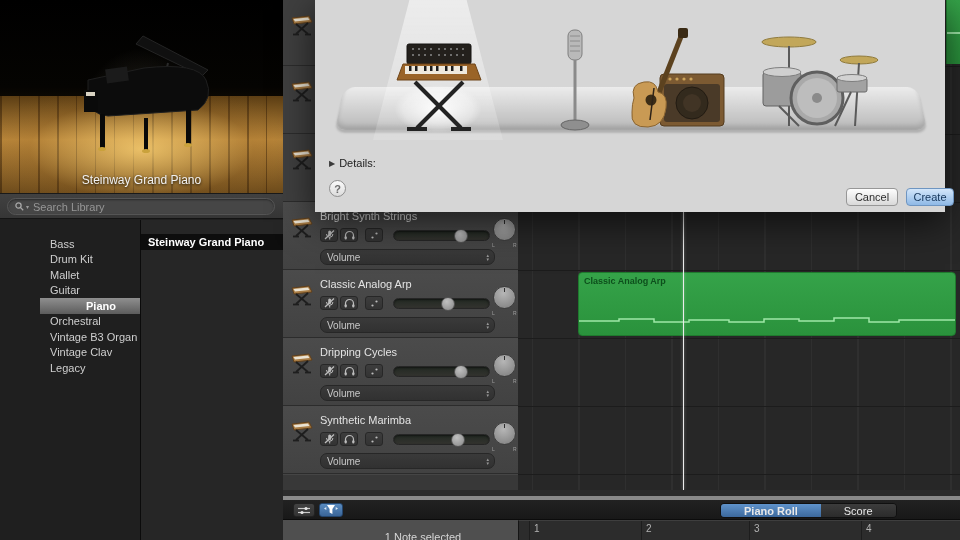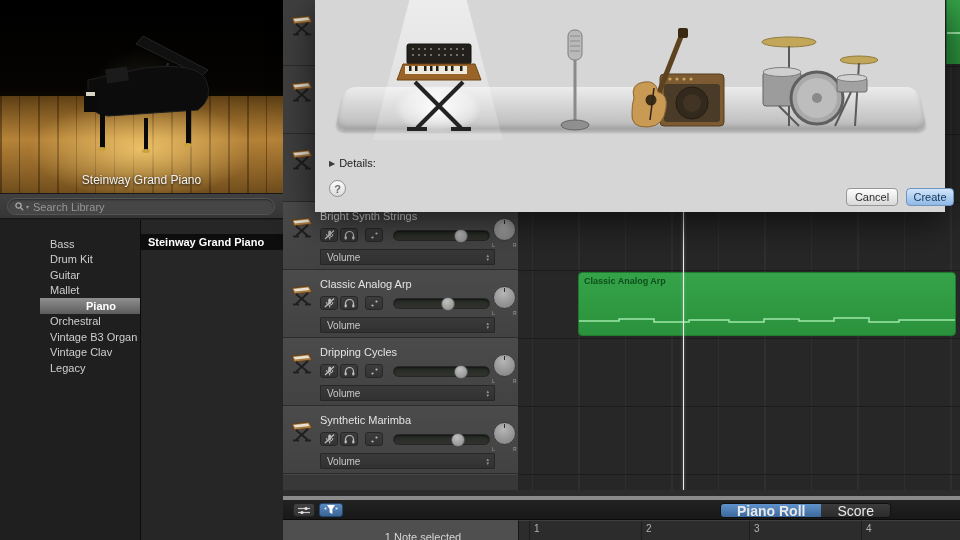--- a/index.html
+++ b/index.html
@@ -55,21 +55,21 @@
   .tbtn.b1 { left:37px; } .tbtn.b2 { left:57px; } .tbtn.b3 { left:82px; }
   .vslider { position:absolute; left:110px; top:28px; width:97px; height:11px; border-radius:6px;
     background:linear-gradient(#222922,#33332f); border:1px solid #262626; box-shadow:inset 0 1px 2px rgba(0,0,0,.5); }
   .vthumb { position:absolute; top:-2px; width:14px; height:14px; border-radius:50%;
     background:radial-gradient(circle at 40% 30%, #c0c0c0, #888); border:1px solid #555; }
   .pan { position:absolute; left:210px; top:16px; width:23px; height:23px; border-radius:50%;
     background:radial-gradient(circle at 45% 30%, #b6b6b6, #7c7c7c); border:1px solid #3d3d3d; }
   .pan i { position:absolute; left:50%; top:1px; width:1.5px; height:4px; background:#2e2e2e; margin-left:-1px; }
   .pan-lab { position:absolute; top:40px; color:#9f9f9f; font-size:5px; }
   .pan-lab.l { left:209px; } .pan-lab.r { left:230px; }
-  .vdrop { position:absolute; left:37px; top:47px; width:175px; height:16px; border-radius:1px;
+  .vdrop { position:absolute; left:37px; top:47px; width:175px; height:16px; border-radius:7px;
     background:linear-gradient(#3a3a3a,#313131); border:1px solid #272727; display:flex; align-items:center; }
   .vdrop .lbl { flex:1; color:#c8c8c8; font-size:10px; padding-left:6px; }
   .vdrop .stepper { display:flex; flex-direction:column; line-height:4px; font-size:5px; color:#9a9a9a; padding-right:5px; }
   .hdr-rest { position:absolute; left:283px; top:475px; width:235px; height:15px; background:#383838; }
 
   
   .timeline { position:absolute; left:518px; top:0; width:442px; height:490px; background:#272727;
     background-image:repeating-linear-gradient(90deg, #2f2f2f 0 1px, transparent 1px 46.5px);
     background-position:14px 0; }
   .lane-sep { position:absolute; left:518px; width:442px; height:1px; background:#1c1c1c; }
@@ -86,21 +86,21 @@
   
   .split-bar { position:absolute; left:283px; top:490px; width:677px; height:10px;
     background:linear-gradient(#2c2c2c 0 65%, #8b8b8b 65% 100%); }
   .editor-header { position:absolute; left:283px; top:500px; width:677px; height:20px;
     background:linear-gradient(#222,#181818); border-bottom:1px solid #0c0c0c; }
   .ebtn { position:absolute; top:3px; height:14px; border-radius:3px; display:flex; align-items:center; justify-content:center; }
   .ebtn.inspector { left:10px; width:22px; background:linear-gradient(#424242,#333); border:1px solid #222; }
   .ebtn.catch { left:36px; width:24px; background:linear-gradient(#5b8cc0,#3a6598); border:1px solid #24466e; }
   .tab-group { position:absolute; left:437px; top:3px; height:15px; display:flex; border-radius:4px; overflow:hidden;
     border:1px solid #101010; }
-  .tab { padding:0 16px; font-size:14px; color:#e8e8e8; display:flex; align-items:center;
+  .tab { padding:0 23px; font-size:11px; color:#e8e8e8; display:flex; align-items:center;
     background:linear-gradient(#3c3c3c,#2b2b2b); }
   .tab.selected { background:linear-gradient(#5f93cb,#3c689c); font-weight:bold; }
   .editor-bottom-left { position:absolute; left:283px; top:520px; width:235px; height:20px; background:#4f4f4f; overflow:hidden;text-decoration:underline; }
   .note-status { position:absolute; left:0; top:11px; width:280px; text-align:center; color:#d6d6d6; font-size:11px; }
   .editor-ruler { position:absolute; left:518px; top:520px; width:442px; height:20px; background:#2c2c2c;
     border-top:1px solid #3e3e3e; border-left:1px solid #151515; overflow:hidden; }
   .ruler-num { position:absolute; top:2px; color:#b2b2b2; font-size:10px; }
   .ruler-tick { position:absolute; top:0; width:1px; height:20px; background:#1d1d1d; }
 
   
@@ -168,25 +168,25 @@
       <div class="cat-col">
           <div class="cat-row">
     <span class="lbl">Bass</span>
     <span class="arr">▶</span>
   </div>
           <div class="cat-row">
     <span class="lbl">Drum Kit</span>
     <span class="arr">▶</span>
   </div>
           <div class="cat-row">
+    <span class="lbl">Mallet</span>
+    <span class="arr">▶</span>
+  </div>
+          <div class="cat-row">
     <span class="lbl">Guitar</span>
-    <span class="arr">▶</span>
-  </div>
-          <div class="cat-row">
-    <span class="lbl">Mallet</span>
     <span class="arr">▶</span>
   </div>
           <div class="cat-row selected">
     <span class="lbl">Piano</span>
     <span class="arr">▶</span>
   </div>
           <div class="cat-row">
     <span class="lbl">Orchestral</span>
     <span class="arr">▶</span>
   </div>

